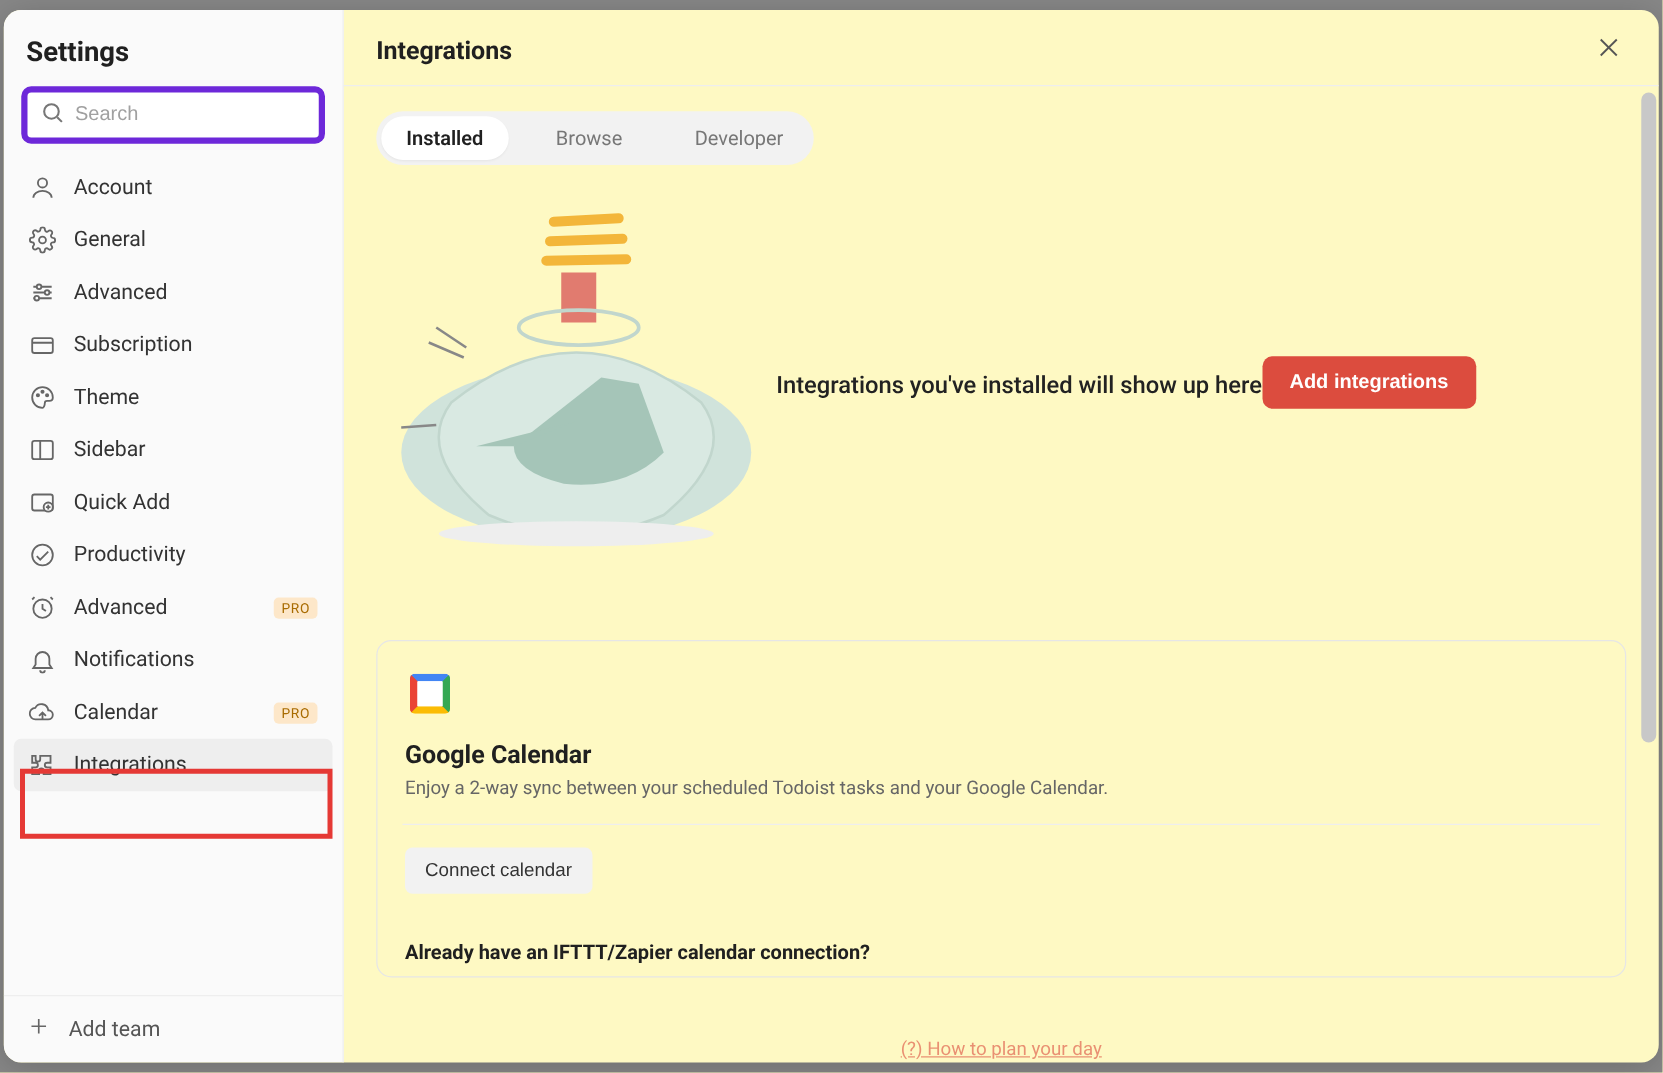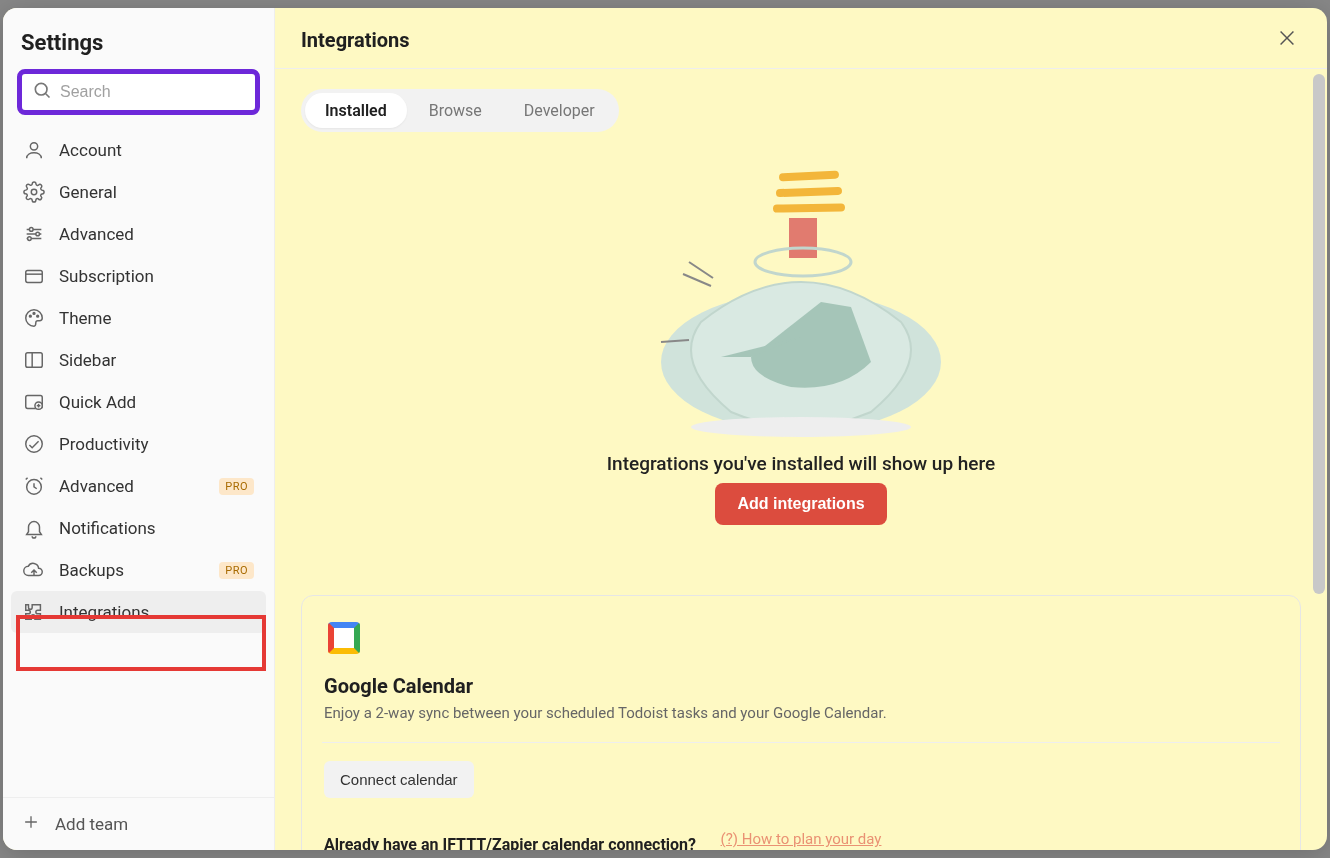--- a/index.html
+++ b/index.html
@@ -137,38 +137,37 @@
   .main-body {
     flex:1;
     overflow-y: auto;
     padding: 20px 26px 0 26px;
   }
   .tabs {
     display: inline-flex;
     background: #f2f2f2;
     border-radius: 22px;
     padding: 4px;
-    gap: 2px;
+    gap: 18px;
   }
   .tab {
     padding: 8px 20px;
     border-radius: 18px;
     font-size: 16px;
     color: #777;
     cursor: pointer;
   }
   .tab.active {
     background: #fff;
     color: #202020;
     font-weight: 600;
     box-shadow: 0 1px 2px rgba(0,0,0,0.05);
   }
   .empty {
     display:flex;
-    flex-direction:column;
     align-items:center;
     padding: 30px 0 40px 0;
   }
   .empty-art {
     width: 320px;
     height: 280px;
     position: relative;
   }
   .empty-text {
     font-size: 19px;
@@ -384,21 +383,21 @@
         <span class="label">Notifications</span>
       </div>
 
       <div class="nav-item">
         <span class="icon-slot">
           <svg width="22" height="22" viewBox="0 0 24 24" fill="none" stroke="#666" stroke-width="1.6">
               <path d="M17 18a4 4 0 0 0 0-8 6 6 0 0 0-11.3-2A5 5 0 0 0 6 18z"></path>
               <path d="M12 12v6M9 15l3-3 3 3"></path>
             </svg>
         </span>
-        <span class="label">Backups</span>
+        <span class="label">Calendar</span>
         <span class="badge">PRO</span>
       </div>
 
       <div class="nav-item active">
         <span class="icon-slot">
           <svg width="22" height="22" viewBox="0 0 24 24" fill="none" stroke="#666" stroke-width="1.6">
               <path d="M14 4h-4v3a2 2 0 1 1-4 0V4H3v6h3a2 2 0 1 1 0 4H3v6h6v-3a2 2 0 1 1 4 0v3h6v-6h-3a2 2 0 1 1 0-4h3V4h-3z"></path>
             </svg>
         </span>
         <span class="label">Integrations</span>

